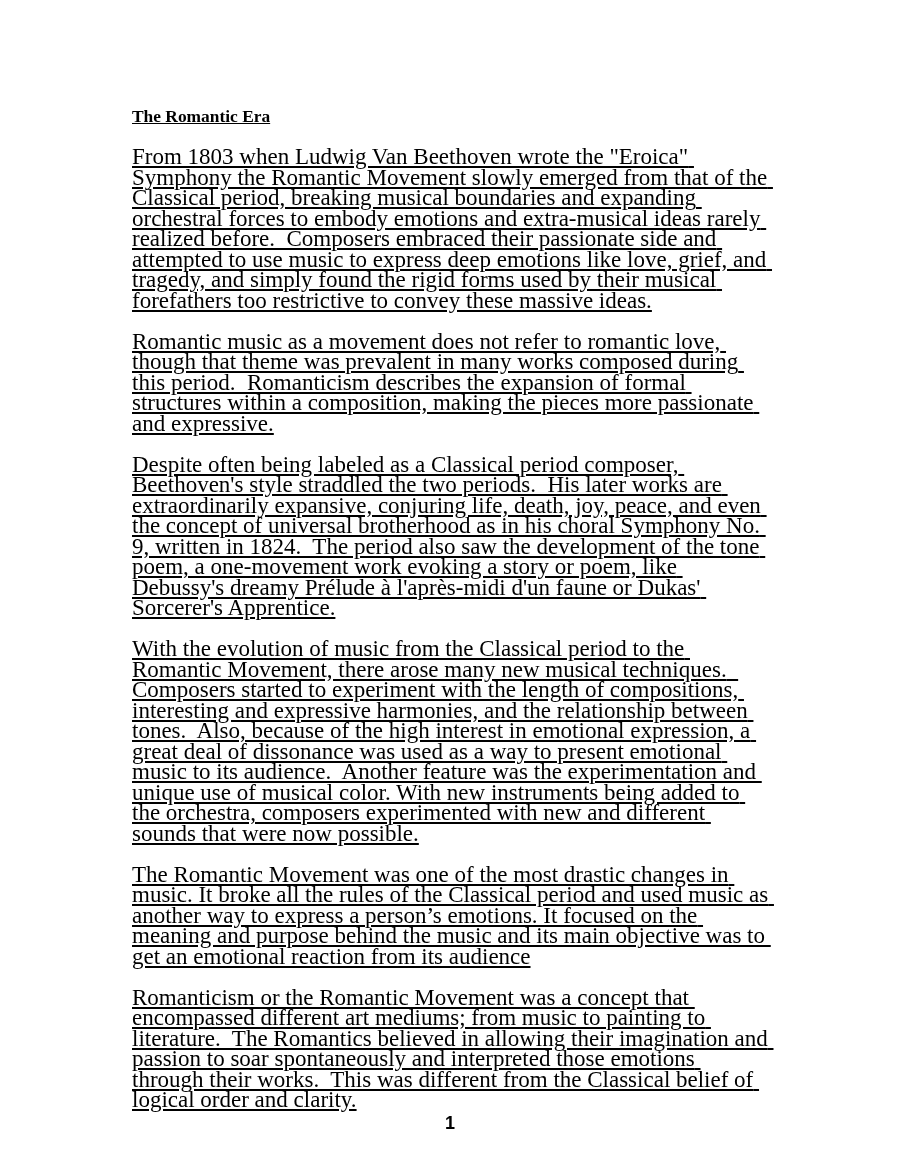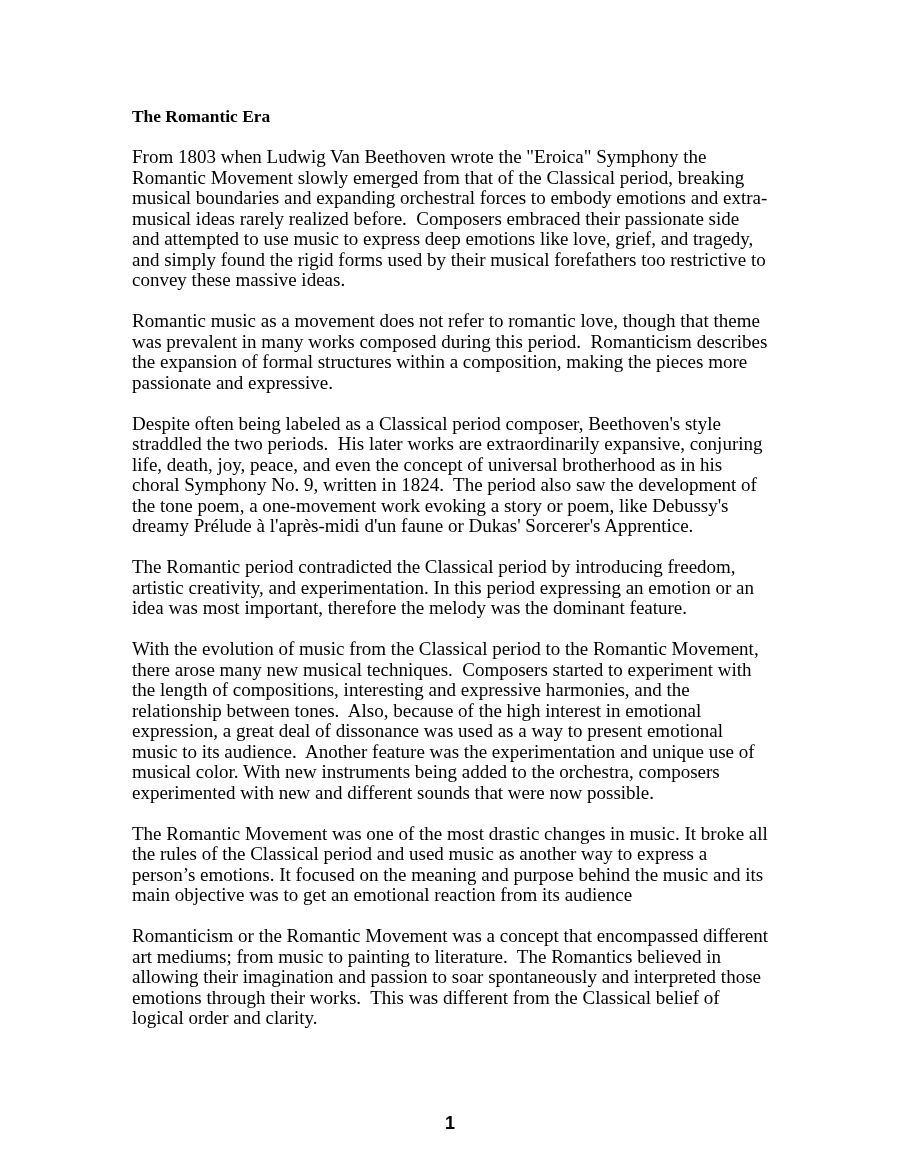--- a/index.html
+++ b/index.html
@@ -21,29 +21,30 @@
     left: 0;
     width: 900px;
     height: 1164px;
     background: #ffffff;
   }
   .content {
     position: absolute;
     top: 106px;
     left: 132px;
     width: 638px;
+    text-decoration: underline;
   }
   .title {
     font-size: 17.4px;
     line-height: 20.5px;
     font-weight: bold;
     margin: 0 0 20.5px 0;
   }
   .para {
-    font-size: 19px;
+    font-size: 23px;
     line-height: 20.5px;
     margin: 0 0 20.5px 0;
     white-space: pre-wrap;
   }
   .page-number {
     position: absolute;
     bottom: 30px;
     left: 0;
     width: 900px;
     text-align: center;
@@ -55,20 +56,19 @@
 </head>
 <body>
 
 <div class="page">
   <div class="content">
     <h1 class="title">The Romantic Era</h1>
     <div id="paragraphs">
         <p class="para">From 1803 when Ludwig Van Beethoven wrote the "Eroica" Symphony the Romantic Movement slowly emerged from that of the Classical period, breaking musical boundaries and expanding orchestral forces to embody emotions and extra-musical ideas rarely realized before.  Composers embraced their passionate side and attempted to use music to express deep emotions like love, grief, and tragedy, and simply found the rigid forms used by their musical forefathers too restrictive to convey these massive ideas.</p>
         <p class="para">Romantic music as a movement does not refer to romantic love, though that theme was prevalent in many works composed during this period.  Romanticism describes the expansion of formal structures within a composition, making the pieces more passionate and expressive.</p>
         <p class="para">Despite often being labeled as a Classical period composer, Beethoven's style straddled the two periods.  His later works are extraordinarily expansive, conjuring life, death, joy, peace, and even the concept of universal brotherhood as in his choral Symphony No. 9, written in 1824.  The period also saw the development of the tone poem, a one-movement work evoking a story or poem, like Debussy's dreamy Prélude à l'après-midi d'un faune or Dukas' Sorcerer's Apprentice.</p>
-        <p class="para">The Romantic period contradicted the Classical period by introducing freedom, artistic creativity, and experimentation. In this period expressing an emotion or an idea was most important, therefore the melody was the dominant feature.</p>
         <p class="para">With the evolution of music from the Classical period to the Romantic Movement, there arose many new musical techniques.  Composers started to experiment with the length of compositions, interesting and expressive harmonies, and the relationship between tones.  Also, because of the high interest in emotional expression, a great deal of dissonance was used as a way to present emotional music to its audience.  Another feature was the experimentation and unique use of musical color. With new instruments being added to the orchestra, composers experimented with new and different sounds that were now possible.</p>
         <p class="para">The Romantic Movement was one of the most drastic changes in music. It broke all the rules of the Classical period and used music as another way to express a person’s emotions. It focused on the meaning and purpose behind the music and its main objective was to get an emotional reaction from its audience</p>
         <p class="para">Romanticism or the Romantic Movement was a concept that encompassed different art mediums; from music to painting to literature.  The Romantics believed in allowing their imagination and passion to soar spontaneously and interpreted those emotions through their works.  This was different from the Classical belief of logical order and clarity.</p>
       </div>
   </div>
   <div class="page-number">1</div>
 </div>
 
 </body></html>

